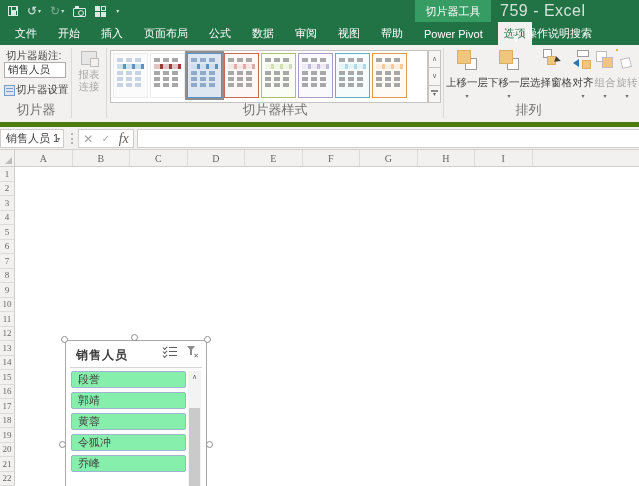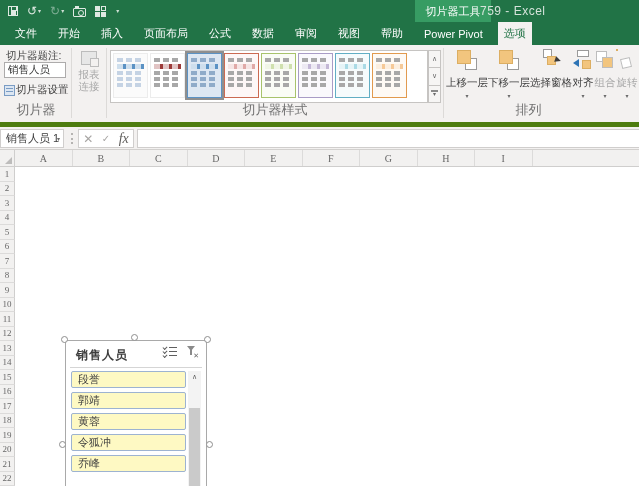--- a/index.html
+++ b/index.html
@@ -16,22 +16,22 @@
   .ic-save:before { content:""; position:absolute; left:2px; bottom:0; width:5px; height:4px; background:#dfe9e2; }
   .ic-save:after { content:""; position:absolute; left:2px; top:0; width:4px; height:3px; border:1px solid #dfe9e2; border-top:none; }
   .ic-camera { width:13px; height:9px; border:1px solid #dfe9e2; border-radius:1px; position:relative; margin-top:2px; }
   .ic-camera:before { content:""; position:absolute; left:4px; top:1px; width:4px; height:4px; border:1px solid #dfe9e2; border-radius:50%; }
   .ic-camera:after { content:""; position:absolute; left:1px; top:-3px; width:4px; height:2px; background:#dfe9e2; }
   .ic-grid { width:11px; height:11px; display:grid; grid-template-columns:5px 5px; grid-template-rows:5px 5px; gap:1px; }
   .ic-grid span { background:#dfe9e2; }
   .ic-grid span:nth-child(2) { background:transparent; border:1px solid #dfe9e2; }
   .ctx-tool { position:absolute; left:415px; top:0; width:76px; height:22px; background:#379c63; color:#fff;
               font-size:11px; display:flex; align-items:center; justify-content:center; }
-  .doc-title { position:absolute; left:480px; top:0; height:22px; display:flex; align-items:center;
-               color:#d5e3da; font-size:12px; letter-spacing:.5px; }
+  .doc-title { position:absolute; left:500px; top:0; height:22px; display:flex; align-items:center;
+               color:#d5e3da; font-size:16px; letter-spacing:.5px; }
 
   
   .tabrow { position:absolute; top:22px; left:0; width:639px; height:23px; background:#217346; display:flex; align-items:stretch; }
   .rtab { color:#fff; font-size:11px; padding:0 6px; margin-left:9px; display:flex; align-items:center; cursor:default; white-space:nowrap; }
   .rtab.selected { background:#f3f1f0; color:#217346; }
   .tellme { display:flex; align-items:center; color:#fff; font-size:11px; margin-left:12px; gap:6px; white-space:nowrap; }
   .ic-bulb { width:8px; height:8px; border:1px solid #fff; border-radius:50%; position:relative; display:inline-block; }
   .ic-bulb:after { content:""; position:absolute; left:2px; top:8px; width:2px; height:3px; background:#fff; }
 
   
@@ -112,21 +112,21 @@
   .rhcell { width:15px; height:14.5px; background:#f2f1f0; border-right:1px solid #cfcecd; border-bottom:1px solid #dcdbda;
             font-size:9px; color:#676767; display:flex; align-items:center; justify-content:center; font-family:"Liberation Serif", serif; }
 
   
   .slicer-wrap { position:absolute; left:65px; top:190px; width:142px; height:211px; }
   .slicer { position:absolute; inset:0; background:#fff; border:1px solid #a9a9a9; }
   .sl-title { position:absolute; left:10px; top:6px; font-size:12px; font-weight:bold; color:#3d3d3d; letter-spacing:1px; }
   .sl-icons { position:absolute; right:8px; top:5px; display:flex; gap:8px; align-items:center; }
   .sl-sep { position:absolute; left:4px; right:4px; top:26px; height:1px; background:#d5d5d5; }
   .sl-items { position:absolute; left:5px; top:30px; width:115px; }
-  .sl-item { height:17px; margin-bottom:4px; background:#fef9c3; border:1px solid #9db3d1; border-radius:2px;
+  .sl-item { height:17px; margin-bottom:4px; background:#86efac; border:1px solid #9db3d1; border-radius:2px;
              font-size:11px; color:#3f3f3f; line-height:15px; padding-left:6px; cursor:default; }
   .sl-scroll { position:absolute; right:5px; top:30px; width:13px; height:173px; background:#f3f3f3; }
   .sl-up, .sl-dn { position:absolute; left:0; width:13px; height:12px; font-size:7px; color:#5f5f5f;
                    display:flex; align-items:center; justify-content:center; }
   .sl-up { top:0; }
   .sl-thumb { position:absolute; left:1px; width:11px; top:37px; height:106px; background:#cacaca; }
   .handle { position:absolute; width:7px; height:7px; border-radius:50%; background:#fff; border:1px solid #8e8e8e; z-index:5; }
   .h-tl{left:-4px;top:-4px} .h-tm{left:66px;top:-6px} .h-tr{right:-4px;top:-4px}
   .h-ml{left:-6px;top:101px} .h-mr{right:-6px;top:101px}
 
@@ -180,20 +180,24 @@
       <div class="rtab">插入</div>
       <div class="rtab">页面布局</div>
       <div class="rtab">公式</div>
       <div class="rtab">数据</div>
       <div class="rtab">审阅</div>
       <div class="rtab">视图</div>
       <div class="rtab">帮助</div>
       <div class="rtab">Power Pivot</div>
       <div class="rtab selected">选项</div>
     </div>
+  <div class="tellme" style="position:absolute; top:22px; left:500px; height:23px;">
+    <span class="ic-bulb"></span>
+    <span>操作说明搜索</span>
+  </div>
 
   <div class="ribbon">
 
     <div class="cap-label">切片器题注:</div>
     <input class="cap-input" value="销售人员" style="">
     <div class="settings-btn">
       <span class="ic-slicer-settings"></span>
       <span>切片器设置</span>
     </div>
     <div class="repconn">

